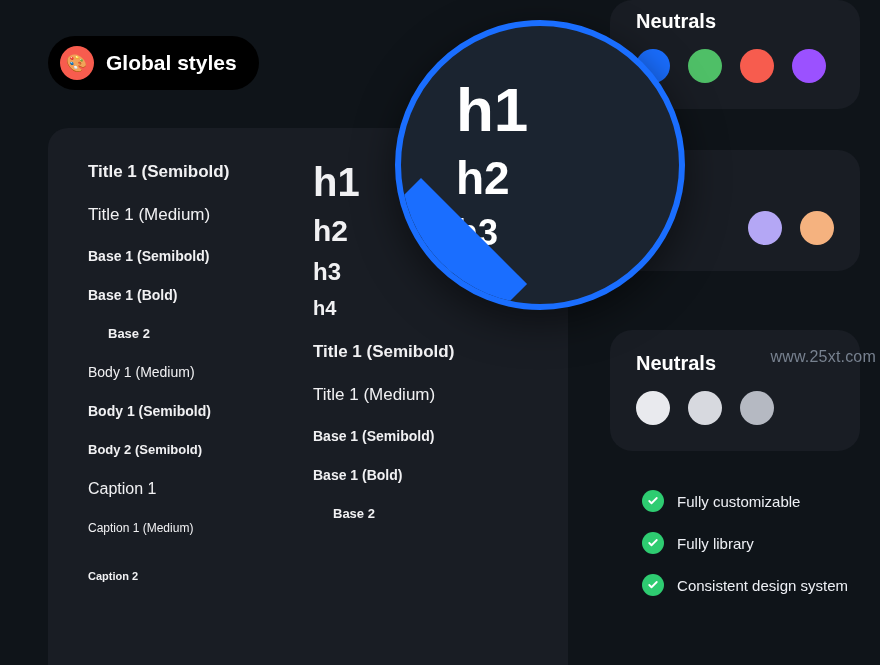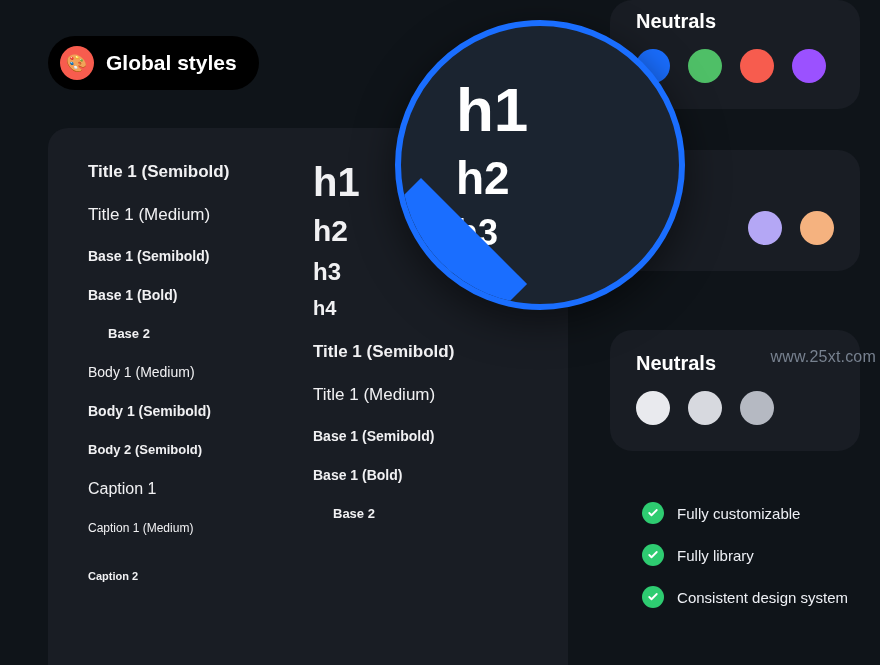--- a/index.html
+++ b/index.html
@@ -143,21 +143,21 @@
     .swatch-row { display: flex; gap: 18px; }
     .swatch {
       width: 34px;
       height: 34px;
       border-radius: 50%;
     }
 
     .features {
       position: absolute;
       right: 32px;
-      top: 502px;
+      top: 490px;
       display: flex;
       flex-direction: column;
       gap: 20px;
     }
     .feature {
       display: flex;
       align-items: center;
       gap: 13px;
     }
     .check {

